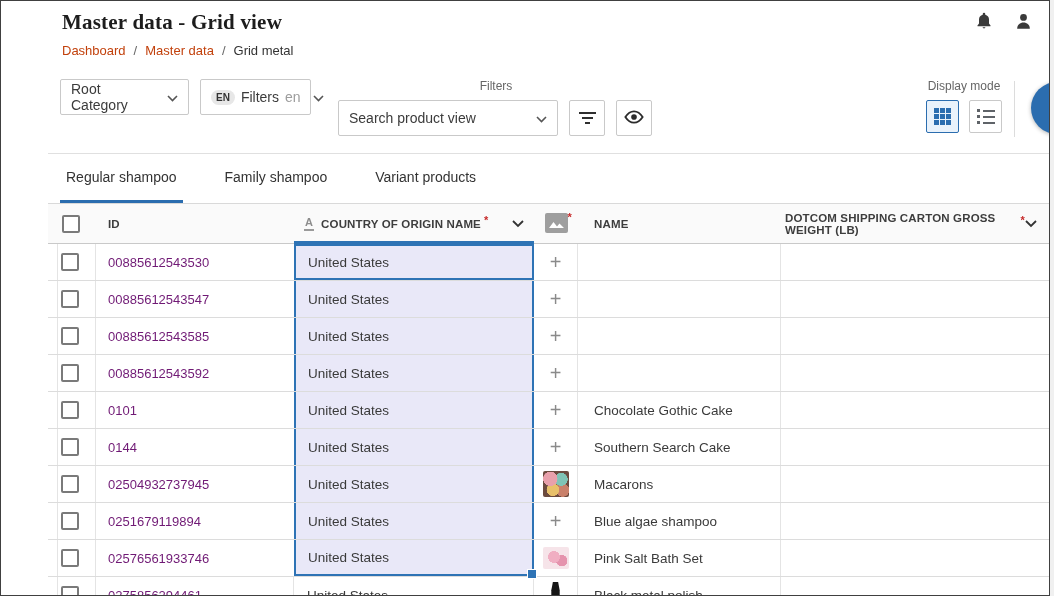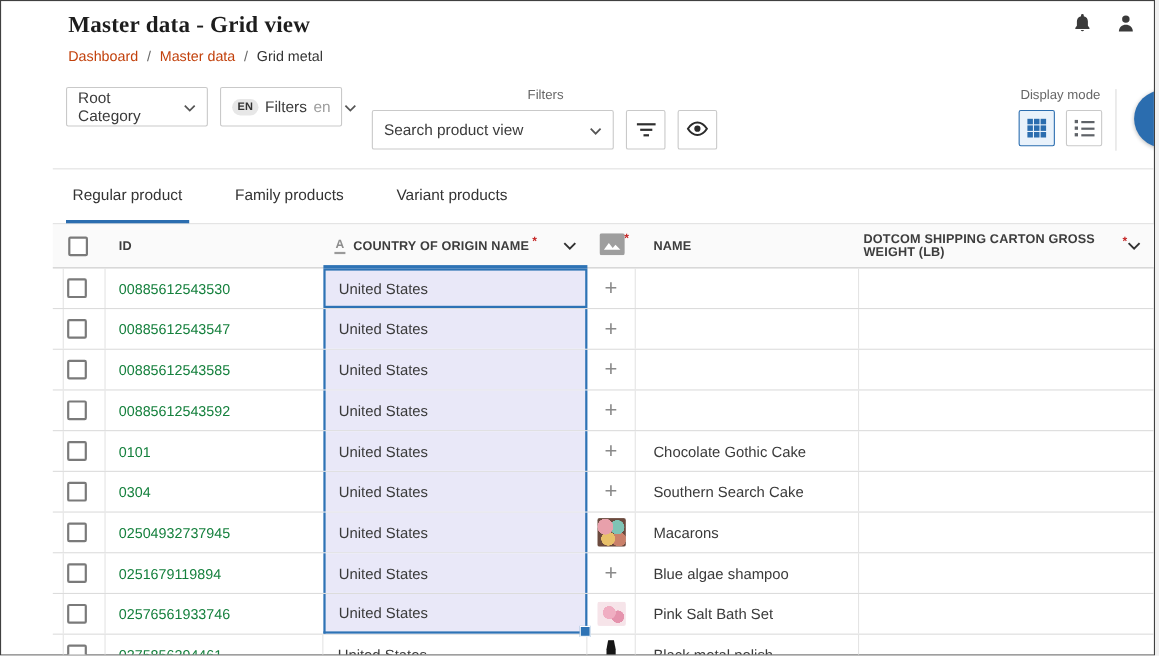--- a/index.html
+++ b/index.html
@@ -75,21 +75,21 @@
   .req { color:#c62828; font-size:11px; margin-left:3px; position:relative; top:-4px; }
   .hchev { margin-left:auto; cursor:pointer; display:flex; }
   .imgic-req { position:absolute; top:7px; right:6px; }
   
   .tbody { font-size:13.5px; }
   .r { display:flex; height:37px; border-bottom:1px solid #dcdcdc; }
   .bc { display:flex; align-items:center; height:100%; border-right:1px solid #e4e4e4; }
   .c-gutter { width:10px; }
   .c-check { width:38px; padding-left:3px; }
   .c-id { width:198px; padding-left:12px; font-size:13px; }
-  .c-id span { color:#15803d; cursor:pointer; }
+  .c-id span { color:#701a75; cursor:pointer; }
   .c-country { width:240px; padding-left:13px; color:#3a3a3a; }
   .c-img { width:44px; justify-content:center; }
   .c-name { width:203px; padding-left:16px; }
   .c-weight { flex:1; border-right:none; }
   .nr { border-right:none; }
   .cb { width:18px; height:18px; border:2px solid #7a7a7a; border-radius:2px; background:#fff; cursor:pointer; }
   
   .sel { background:#e9e8f8; border-left:2px solid #2e73b5; border-right:2px solid #2e73b5; padding-left:12px; }
   .sel-first { border-top:2px solid #2e73b5; border-bottom:2px solid #2e73b5; }
   .sel-last { border-bottom:2px solid #2e73b5; position:relative; }
@@ -219,22 +219,22 @@
 
     <div class="vdivider"></div>
     <button class="fab">
       <i></i>
         <i></i>
         <i></i>
     </button>
   </div>
 
   <div class="tabs">
-    <div class="tab active">Regular product</div>
-    <div class="tab">Family products</div>
+    <div class="tab active">Regular shampoo</div>
+    <div class="tab">Family shampoo</div>
     <div class="tab">Variant products</div>
   </div>
 
   <div class="thead">
     <span class="hc h-gutter"></span>
     <span class="hc h-check">
       <span class="cb"></span>
     </span>
     <span class="hc h-id">
       <span>ID</span>
@@ -351,21 +351,21 @@
       <span class="bc c-name">Chocolate Gothic Cake</span>
       <span class="bc c-weight"></span>
     </div>
 
     <div class="r">
       <span class="bc c-gutter"></span>
       <span class="bc c-check">
           <span class="cb"></span>
         </span>
       <span class="bc c-id nr">
-          <span>0304</span>
+          <span>0144</span>
         </span>
       <span class="bc c-country sel">United States</span>
       <span class="bc c-img">
           <span class="ithumb img-plus">+</span>
         </span>
       <span class="bc c-name">Southern Search Cake</span>
       <span class="bc c-weight"></span>
     </div>
 
     <div class="r">

